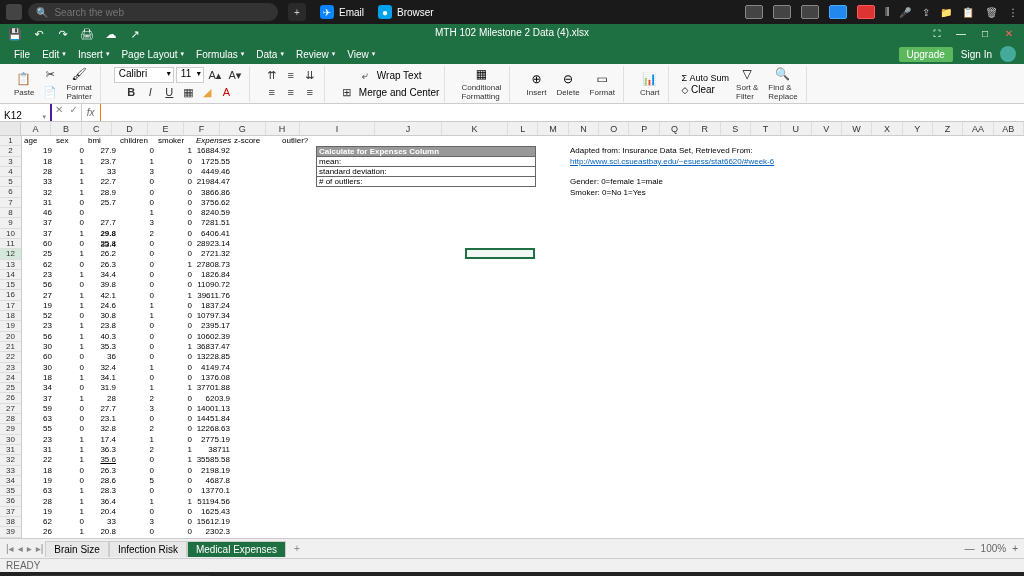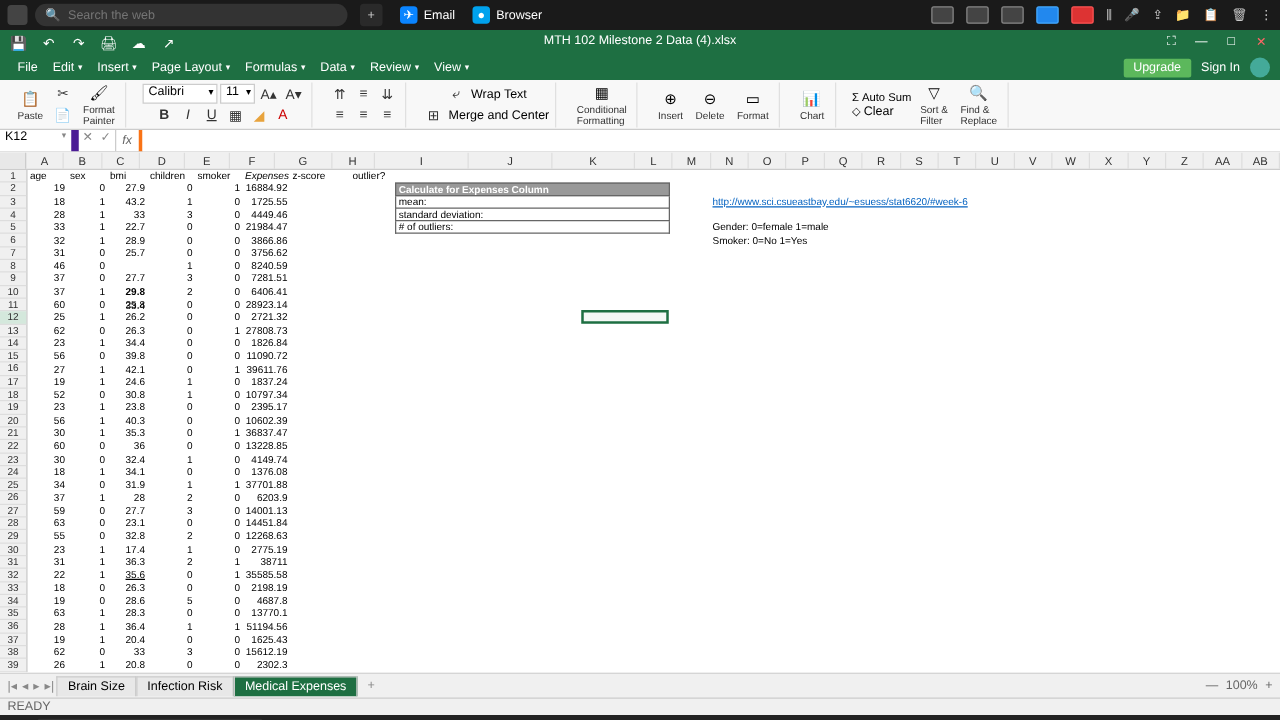--- a/index.html
+++ b/index.html
@@ -41,23 +41,23 @@
 .mini-btn.i{font-style:italic}
 .mini-btn.u{text-decoration:underline}
 .style-chip{padding:2px 8px;font-size:9px;border:1px solid #aaa;margin:0 1px}
 .style-chip.normal{background:#fff}
 .style-chip.bad{background:#f2dede;color:#a94442}
 .style-chip.good{background:#dff0d8;color:#3c763d}
 .style-chip.neutral{background:#fffde7}
 .style-chip.calc{background:#fff3e0}
 .style-chip.check{background:#e8e8e8}
 .fnbar{background:#fff;border-bottom:1px solid #ccc;height:18px;display:flex;align-items:center}
-.namebox{width:63px;border-right:6px solid #4c1d95;padding:0 4px;font-size:10px;height:100%;display:flex;align-items:flex-start;background:#fff}
+.namebox{width:52px;border-right:2px solid #4c1d95;padding:0 4px;font-size:10px;height:100%;display:flex;align-items:flex-end;background:#fff}
 .namebox .dd{margin-left:auto;font-size:7px;color:#888}
-.fx-lbl{padding:0 5px;font-style:italic;color:#666;border-right:3px solid #f97316;height:100%;display:flex;align-items:center}
+.fx-lbl{padding:0 5px;font-style:italic;color:#666;border-right:1px solid #f97316;height:100%;display:flex;align-items:center}
 .formula-input{flex:1;padding:0 5px;font-size:10px;border:none;outline:none;height:100%}
 .sheet{background:#fff;position:relative;height:416px;overflow:hidden}
 .colhdr{display:flex;background:#f0f0f0;border-bottom:1px solid #ccc;height:14px}
 .rh-corner{width:22px;border-right:1px solid #ccc;background:#e8e8e8}
 .ch{border-right:1px solid #ddd;text-align:center;font-size:9px;color:#333;line-height:14px}
 .grid-body{display:flex;height:402px;overflow:hidden}
 .rowhdrs{width:22px;background:#f0f0f0;border-right:1px solid #ccc}
 .rh{height:10.3px;text-align:center;font-size:8px;border-bottom:1px solid #ddd;color:#333;line-height:10.3px}
 .cells{position:relative;flex:1}
 .cell{position:absolute;height:10.3px;font-size:8px;color:#000;padding:0 2px;line-height:10.3px;white-space:nowrap;overflow:hidden}
@@ -349,21 +349,21 @@
         <div class="cell hdr" style="left: 210px; top: 0px; width: 48px;">z-score</div>
         <div class="cell hdr" style="left: 258px; top: 0px; width: 36px;">outlier?</div>
         <div class="cell r" style="left: 0px; top: 10.3px; width: 32px;">19</div>
         <div class="cell r" style="left: 32px; top: 10.3px; width: 32px;">0</div>
         <div class="cell r" style="left: 64px; top: 10.3px; width: 32px;">27.9</div>
         <div class="cell r" style="left: 96px; top: 10.3px; width: 38px;">0</div>
         <div class="cell r" style="left: 134px; top: 10.3px; width: 38px;">1</div>
         <div class="cell r" style="left: 172px; top: 10.3px; width: 38px;">16884.92</div>
         <div class="cell r" style="left: 0px; top: 20.6px; width: 32px;">18</div>
         <div class="cell r" style="left: 32px; top: 20.6px; width: 32px;">1</div>
-        <div class="cell r" style="left: 64px; top: 20.6px; width: 32px;">43.2</div>
+        <div class="cell r" style="left: 64px; top: 20.6px; width: 32px;">23.7</div>
         <div class="cell r" style="left: 96px; top: 20.6px; width: 38px;">1</div>
         <div class="cell r" style="left: 134px; top: 20.6px; width: 38px;">0</div>
         <div class="cell r" style="left: 172px; top: 20.6px; width: 38px;">1725.55</div>
         <div class="cell r" style="left: 0px; top: 30.9px; width: 32px;">28</div>
         <div class="cell r" style="left: 32px; top: 30.9px; width: 32px;">1</div>
         <div class="cell r" style="left: 64px; top: 30.9px; width: 32px;">33</div>
         <div class="cell r" style="left: 96px; top: 30.9px; width: 38px;">3</div>
         <div class="cell r" style="left: 134px; top: 30.9px; width: 38px;">0</div>
         <div class="cell r" style="left: 172px; top: 30.9px; width: 38px;">4449.46</div>
         <div class="cell r" style="left: 0px; top: 41.2px; width: 32px;">33</div>
@@ -573,20 +573,21 @@
         <div class="cell r" style="left: 0px; top: 391.4px; width: 32px;">26</div>
         <div class="cell r" style="left: 32px; top: 391.4px; width: 32px;">1</div>
         <div class="cell r" style="left: 64px; top: 391.4px; width: 32px;">20.8</div>
         <div class="cell r" style="left: 96px; top: 391.4px; width: 38px;">0</div>
         <div class="cell r" style="left: 134px; top: 391.4px; width: 38px;">0</div>
         <div class="cell r" style="left: 172px; top: 391.4px; width: 38px;">2302.3</div>
         <div class="cell boxh" style="left: 294px; top: 10.3px; width: 220px;">Calculate for Expenses Column</div>
         <div class="cell box" style="left: 294px; top: 20.6px; width: 220px;">mean:</div>
         <div class="cell box" style="left: 294px; top: 30.9px; width: 220px;">standard deviation:</div>
         <div class="cell box" style="left: 294px; top: 41.2px; width: 220px;"># of outliers:</div>
+        <div class="cell " style="left: 546px; top: 10.3px; width: 260px;">Adapted from: Insurance Data Set, Retrieved From:</div>
         <div class="cell link" style="left: 546px; top: 20.6px; width: 260px;">http://www.sci.csueastbay.edu/~esuess/stat6620/#week-6</div>
         <div class="cell " style="left: 546px; top: 41.2px; width: 200px;">Gender: 0=female 1=male</div>
         <div class="cell " style="left: 546px; top: 51.5px; width: 200px;">Smoker: 0=No 1=Yes</div>
         <div class="sel" style="left: 443px; top: 112.3px; width: 70px; height: 11px;"></div>
       </div>
   </div>
 </div>
 
 <div class="tabstrip">
   <div class="tab-nav">

